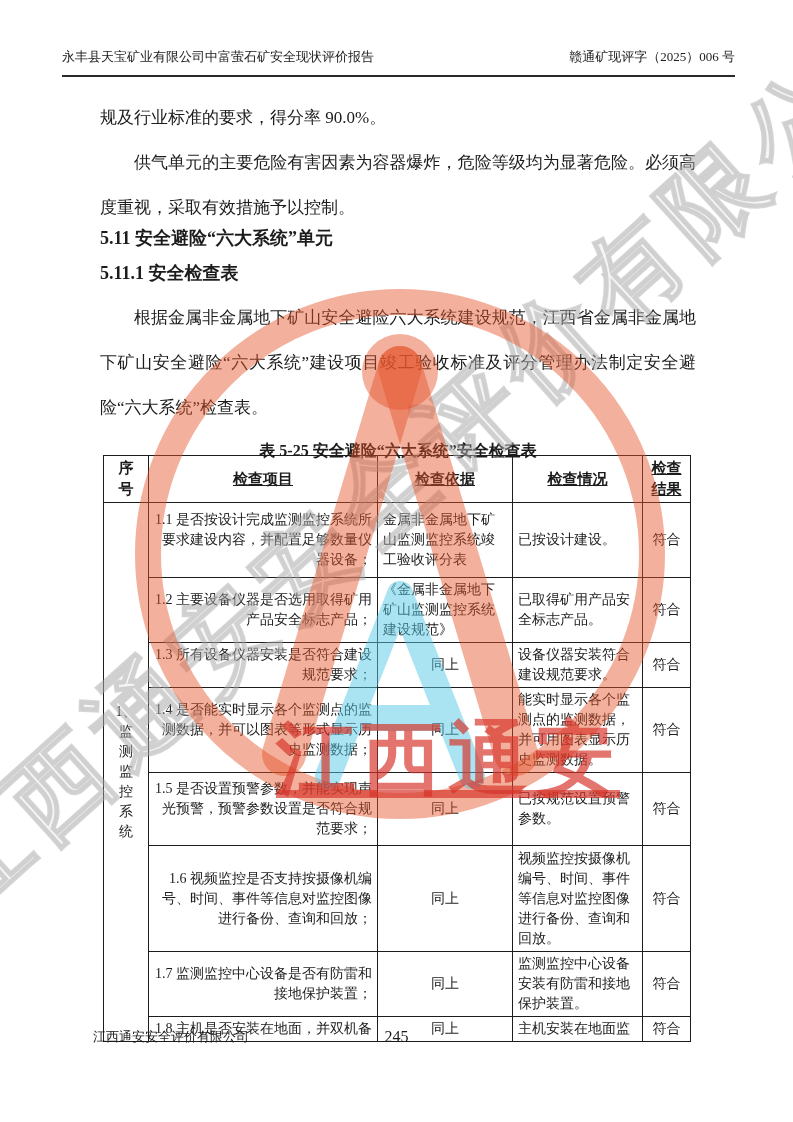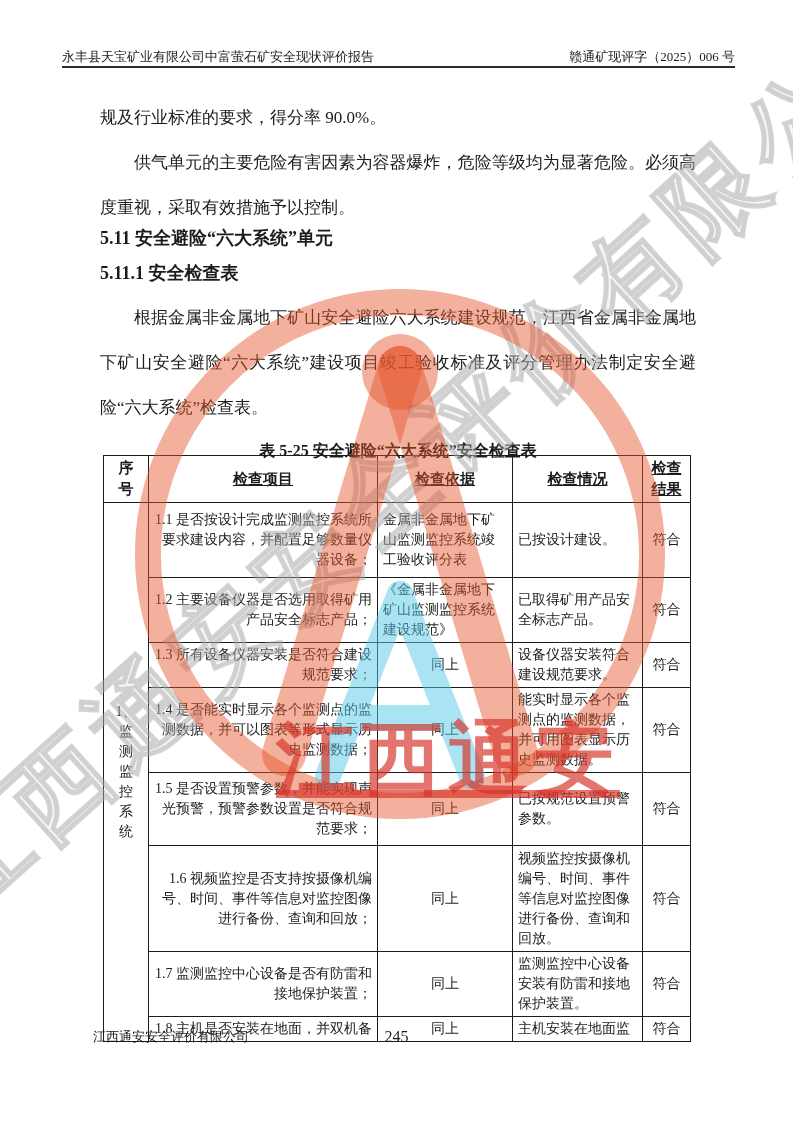--- a/index.html
+++ b/index.html
@@ -5,21 +5,21 @@
   html,body { margin:0; padding:0; background:#e8e8e8; }
   .page {
     position:relative; width:793px; height:1122px; margin:0 auto;
     background:#ffffff; overflow:hidden;
     font-family:"Liberation Serif","DejaVu Serif",serif; color:#1c1c1c;
   }
   
   .hdr {
     position:absolute; left:62px; right:58px; top:48px;
     display:flex; justify-content:space-between; align-items:flex-end;
-    font-size:13px; border-bottom:2px solid #2a2a2a;
+    font-size:13px; padding-bottom:9px; border-bottom:2px solid #2a2a2a;
   }
   .ftr-company { position:absolute; left:93px; top:1028px; font-size:13px; }
   .ftr-page { position:absolute; left:0; right:0; top:1028px; text-align:center; font-size:16px; }
   
   .blk { position:absolute; left:100px; width:596px; font-size:17px; line-height:45px; text-align:justify; }
   .indent { text-indent:2em; }
   .h1 { position:absolute; left:100px; width:596px; top:226px; font-size:18px; font-weight:bold; }
   .h2 { position:absolute; left:100px; width:596px; top:261px; font-size:18px; font-weight:bold; }
   .caption { position:absolute; left:100px; width:596px; top:441px; text-align:center; font-size:16px; font-weight:bold; }
   

